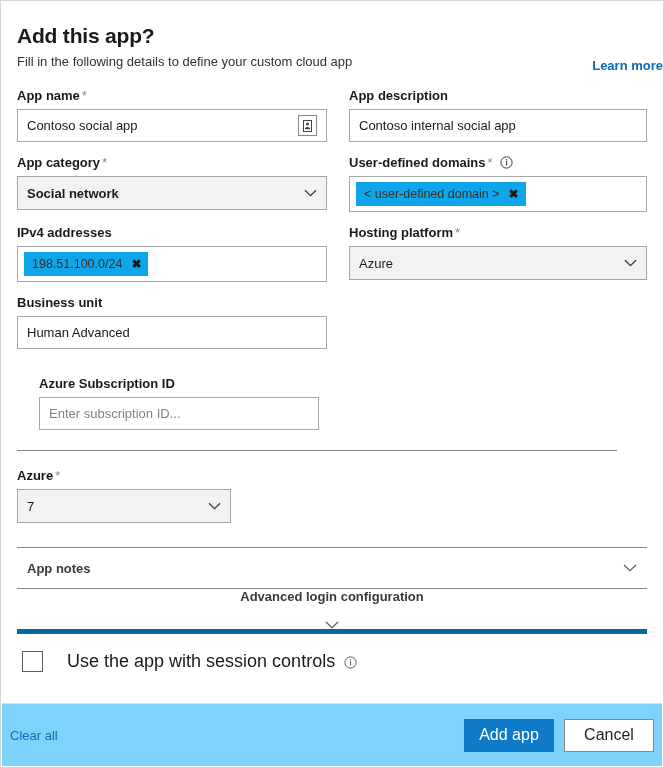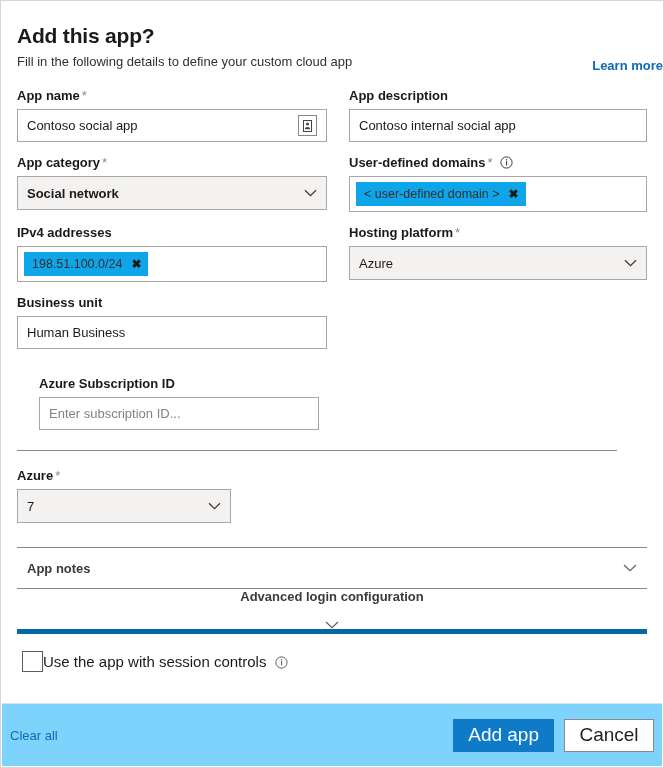--- a/index.html
+++ b/index.html
@@ -215,23 +215,23 @@
   }
   .checkbox {
     width: 19px;
     height: 19px;
     border: 1px solid #605e5c;
     background: #fff;
     flex: none;
     cursor: pointer;
   }
   .checkrow .ck-label {
-    font-size: 15px;
-    color: #1b1a19;
-    margin-left: 0;
+    font-size: 18px;
+    color: #1b1a19;
+    margin-left: 24px;
   }
 
   
   .footer {
     position: absolute;
     left: 1px;
     right: 1px;
     bottom: 1px;
     height: 63px;
     border-top: 1px solid #e1dfdd;
@@ -244,21 +244,21 @@
   .clear-all {
     font-size: 13px;
     color: #0d6bb8;
     text-decoration: none;
     cursor: pointer;
   }
   .footer-spacer { flex: 1; }
   .btn {
     height: 33px;
     min-width: 90px;
-    font-size: 19px;
+    font-size: 16px;
     font-family: "Liberation Sans", sans-serif;
     border: 1px solid transparent;
     cursor: pointer;
     padding: 0 14px;
   }
   .btn-primary {
     background: #0f7ac8;
     color: #ffffff;
     border-color: #0f7ac8;
   }
@@ -360,21 +360,21 @@
             <svg width="13" height="8" viewBox="0 0 13 8" aria-hidden="true">
               <path d="M1 1.2 L6.5 6.6 L12 1.2" fill="none" stroke="#3b3a39" stroke-width="1.3"></path>
             </svg>
           </span>
         </div>
       </div>
 
       <div class="field">
         <span class="label">Business unit</span>
         <div class="input">
-          <span class="val">Human Business</span>
+          <span class="val">Human Advanced</span>
         </div>
       </div>
 
     </div>
 
     <div class="subfield">
       <span class="label">Azure Subscription ID</span>
       <div class="input">
         <span class="ph">Enter subscription ID...</span>
       </div>

